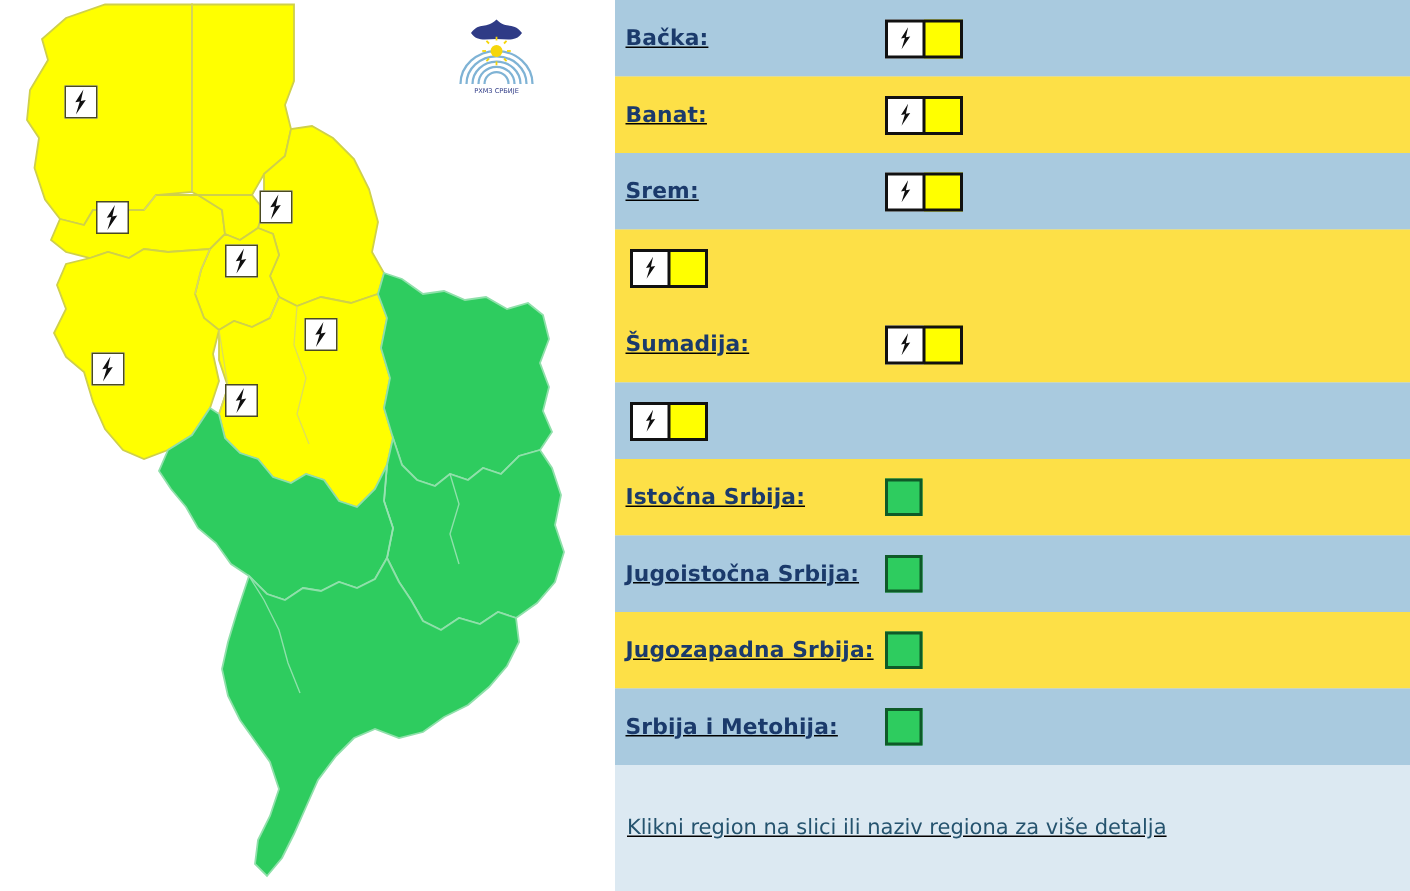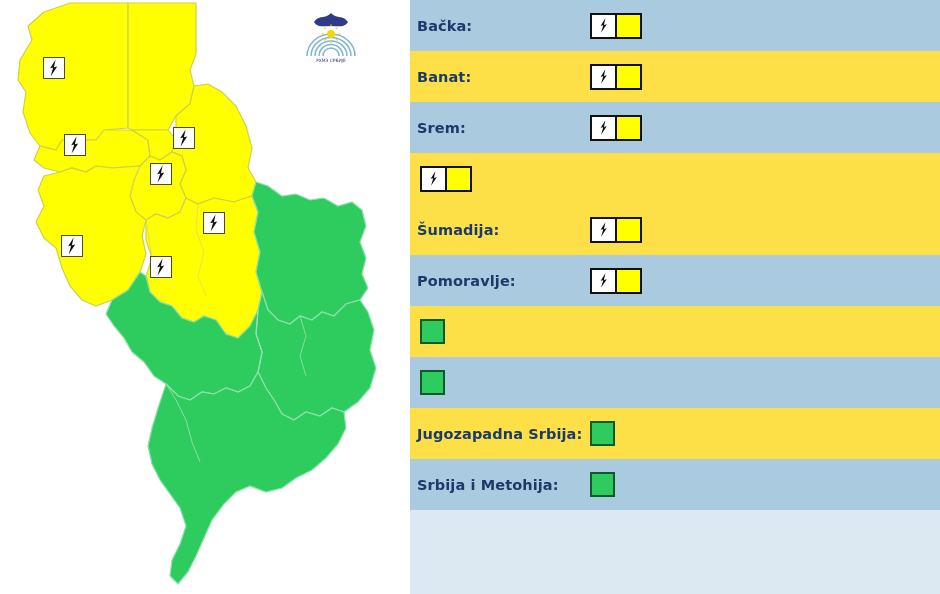--- a/index.html
+++ b/index.html
@@ -61,20 +61,21 @@
 
   
   .list-pane {
     position: relative;
     width: 530px;
     height: 594px;
     flex: 0 0 530px;
     display: flex;
     flex-direction: column;
     background: #dce9f2;
+    text-decoration: underline;
   }
   .row {
     height: 51px;
     display: flex;
     align-items: center;
     padding: 0 0 0 7px;
     box-sizing: border-box;
     flex: 0 0 51px;
   }
   .row.odd  { background: #a9cadf; }
@@ -362,53 +363,57 @@
             <svg width="14" height="17" viewBox="0 0 16 18">
                 <path d="M9.6,0.6 L4.2,9.2 L7.2,8.6 L4.6,17.4 L11.2,7.6 L7.9,8.3 Z" fill="#101010"></path>
               </svg>
           </span>
           <span class="pict-cell yellow"></span>
         </span>
       </span>
     </div>
 
     <div class="row odd">
-      <span class="row-label">Pomoravlje:</span>
       <span class="row-icons">
         <span class="pict">
           <span class="pict-cell storm">
             <svg width="14" height="17" viewBox="0 0 16 18">
                 <path d="M9.6,0.6 L4.2,9.2 L7.2,8.6 L4.6,17.4 L11.2,7.6 L7.9,8.3 Z" fill="#101010"></path>
               </svg>
           </span>
           <span class="pict-cell yellow"></span>
         </span>
       </span>
     </div>
 
     <div class="row even">
+      <span class="row-label">Istočna Srbija:</span>
       <span class="row-icons">
         <span class="pict-single"></span>
       </span>
     </div>
 
     <div class="row odd">
+      <span class="row-label">Jugoistočna Srbija:</span>
       <span class="row-icons">
         <span class="pict-single"></span>
       </span>
     </div>
 
     <div class="row even">
       <span class="row-label">Jugozapadna Srbija:</span>
       <span class="row-icons">
         <span class="pict-single"></span>
       </span>
     </div>
 
     <div class="row odd">
       <span class="row-label">Srbija i Metohija:</span>
       <span class="row-icons">
         <span class="pict-single"></span>
       </span>
     </div>
 
+    <div class="footer">
+      <span class="footer-text">Klikni region na slici ili naziv regiona za više detalja</span>
+    </div>
   </div>
 </div>
 
 </body></html>

